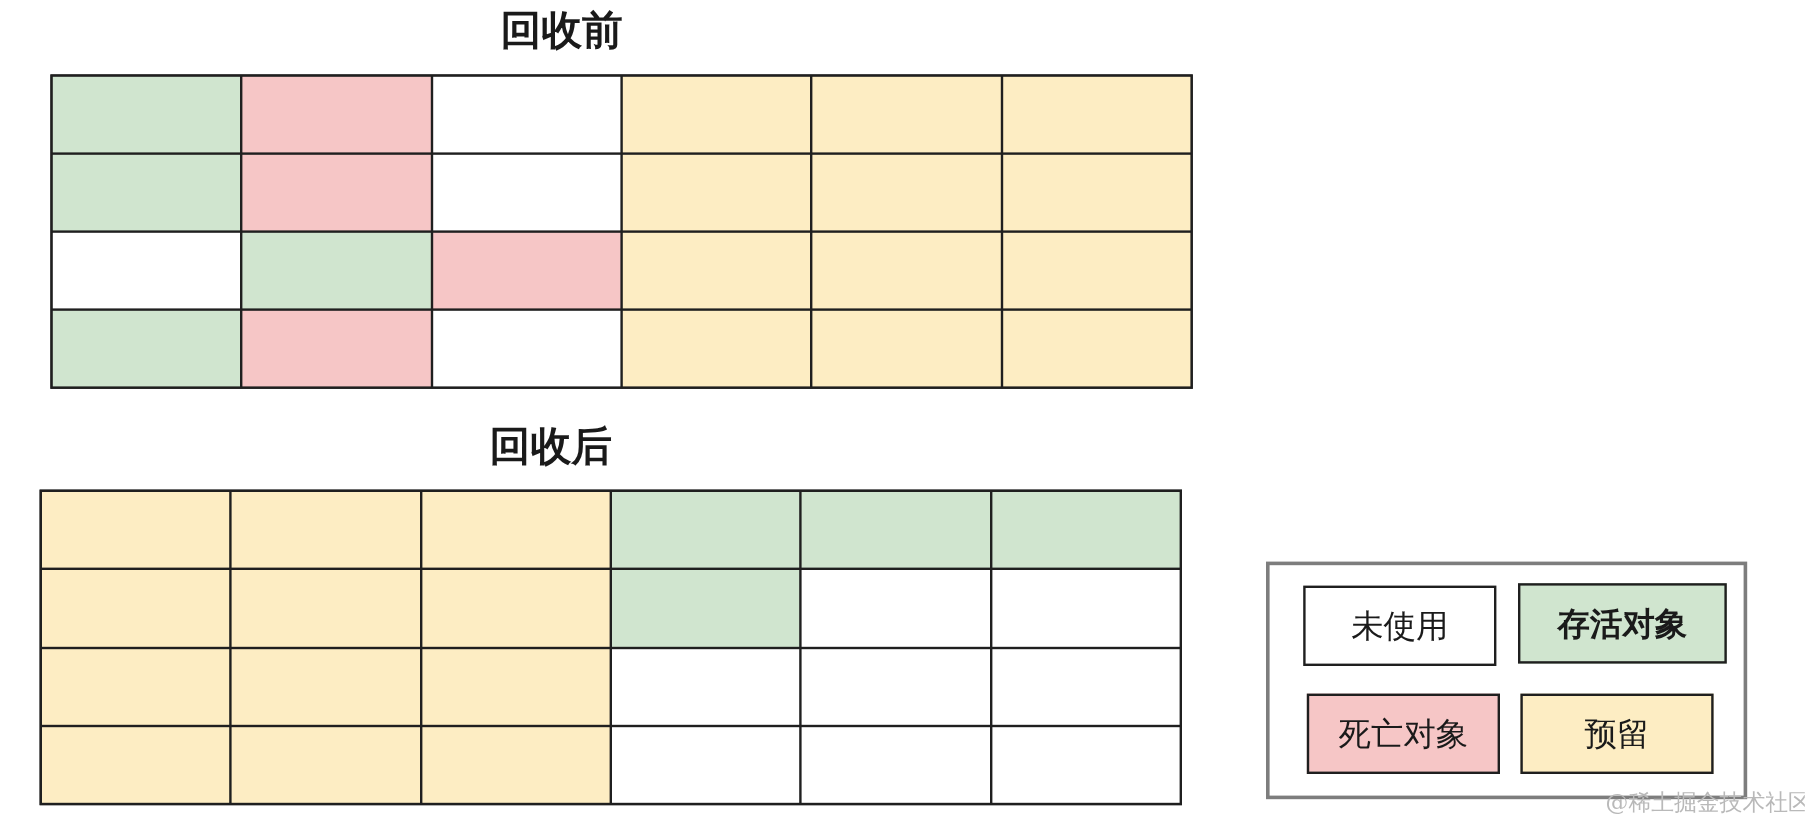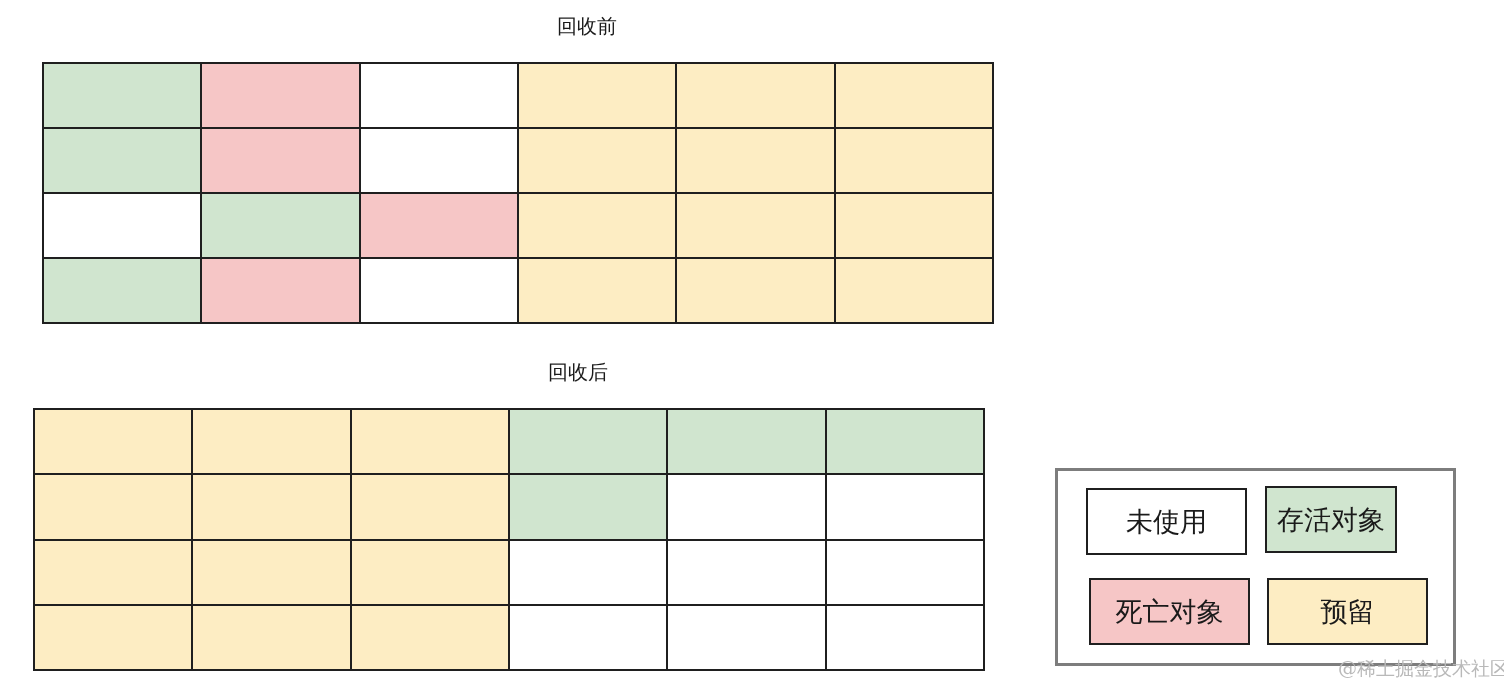--- a/index.html
+++ b/index.html
@@ -3,22 +3,22 @@
 <meta charset="utf-8">
 <style>
   html, body { margin: 0; padding: 0; }
   body {
     width: 1504px; height: 687px; position: relative; overflow: hidden;
     background: #ffffff;
     font-family: "DejaVu Sans", "Liberation Sans", sans-serif;
     color: #1a1a1a;
   }
   .title {
-    position: absolute; font-size: 20px; text-align: right;
-    width: 200px; line-height: 34px;
+    position: absolute; font-size: 34px; text-align: left;
+    width: 200px; line-height: 34px; font-weight: bold;
   }
   .grid {
     position: absolute;
     display: grid;
     grid-template-columns: repeat(6, 1fr);
     grid-template-rows: repeat(4, 1fr);
     border: 2px solid #1f1f1f;
     box-sizing: border-box;
     background: #1f1f1f;
     gap: 2px;
@@ -95,21 +95,21 @@
     <div class="cell" style="background: rgb(253, 237, 195);"></div>
     <div class="cell" style="background: rgb(255, 255, 255);"></div>
     <div class="cell" style="background: rgb(255, 255, 255);"></div>
     <div class="cell" style="background: rgb(255, 255, 255);"></div>
   </div>
 
 <div class="legend-box">
   <div class="legend-item" style="left: 28px; top: 17px; width: 161px; height: 67px; background: rgb(255, 255, 255);">
     <span>未使用</span>
   </div>
-  <div class="legend-item" style="left: 207px; top: 15px; width: 132px; height: 67px; background: rgb(208, 229, 207);">
+  <div class="legend-item" style="left: 207px; top: 15px; width: 174px; height: 67px; background: rgb(208, 229, 207); font-weight: bold;">
     <span>存活对象</span>
   </div>
   <div class="legend-item" style="left: 209px; top: 107px; width: 161px; height: 67px; background: rgb(253, 237, 195);">
     <span>预留</span>
   </div>
   <div class="legend-item" style="left: 31px; top: 107px; width: 161px; height: 67px; background: rgb(246, 198, 198);">
     <span>死亡对象</span>
   </div>
 </div>
 

